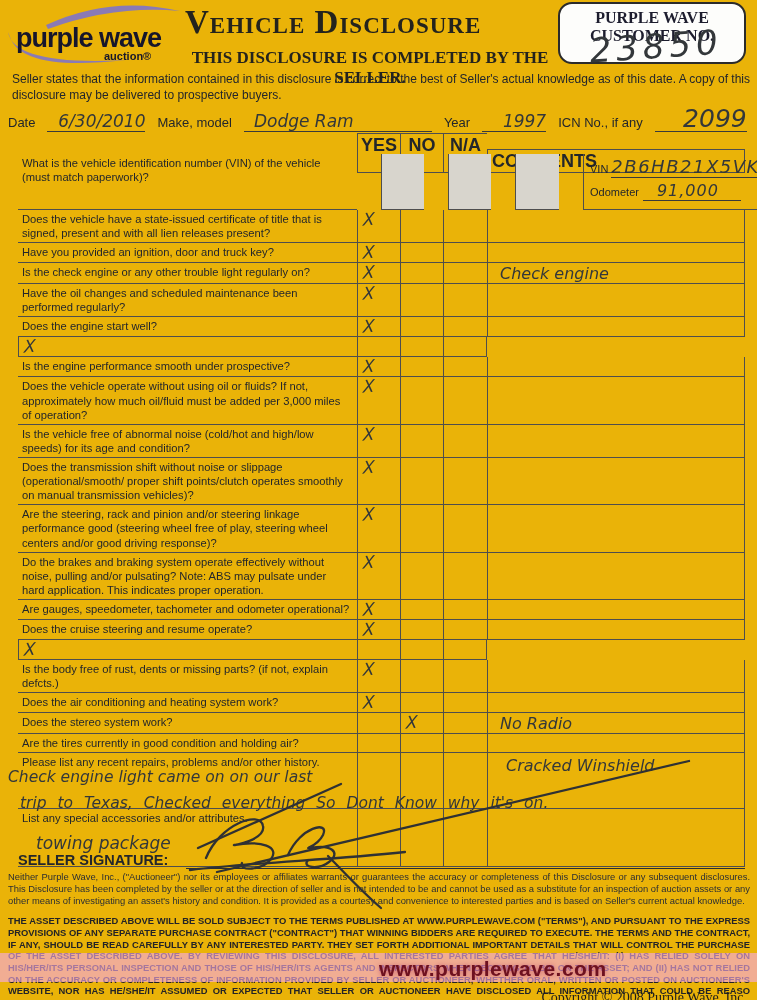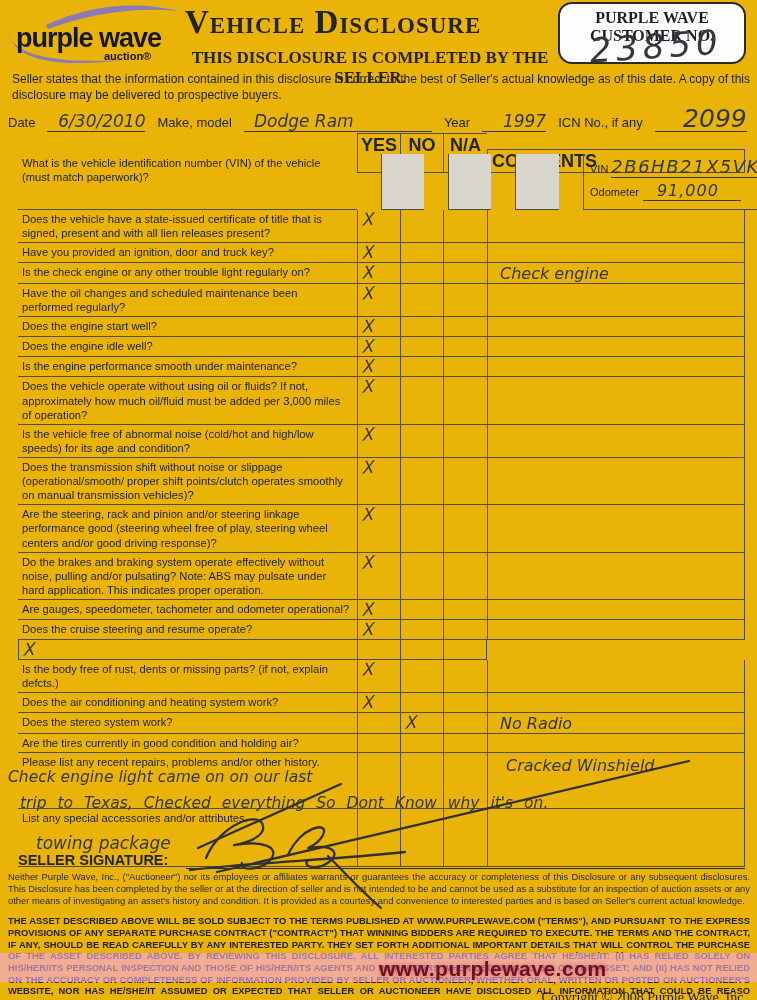--- a/index.html
+++ b/index.html
@@ -180,29 +180,28 @@
 
   <div class="trow">
     <div class="c q"><span class="qt">Does the engine start well?</span></div>
     <div class="c m"><span class="hw xm">X</span></div>
     <div class="c m"><span class="hw xm"></span></div>
     <div class="c m"><span class="hw xm"></span></div>
     <div class="c cm"><span class="hw cmt"></span></div>
   </div>
 
   <div class="trow">
-    <div class="c q"><span class="qt">Does the engine idle well?</span></div>
-    <div class="c m"><span class="hw xm">X</span></div>
-    <div class="c m"><span class="hw xm"></span></div>
-    <div class="c m"><span class="hw xm"></span></div>
-    <div class="c cm"><span class="hw cmt"></span></div>
-  </div>
-
-  <div class="trow">
-    <div class="c q"><span class="qt">Is the engine performance smooth under maintenance?</span></div>
+    <div class="c m"><span class="hw xm">X</span></div>
+    <div class="c m"><span class="hw xm"></span></div>
+    <div class="c m"><span class="hw xm"></span></div>
+    <div class="c cm"><span class="hw cmt"></span></div>
+  </div>
+
+  <div class="trow">
+    <div class="c q"><span class="qt">Is the engine performance smooth under prospective?</span></div>
     <div class="c m"><span class="hw xm">X</span></div>
     <div class="c m"><span class="hw xm"></span></div>
     <div class="c m"><span class="hw xm"></span></div>
     <div class="c cm"><span class="hw cmt"></span></div>
   </div>
 
   <div class="trow">
     <div class="c q"><span class="qt">Does the vehicle operate without using oil or fluids?  If not, approximately how much oil/fluid must be added per 3,000 miles of operation?</span></div>
     <div class="c m"><span class="hw xm">X</span></div>
     <div class="c m"><span class="hw xm"></span></div>

